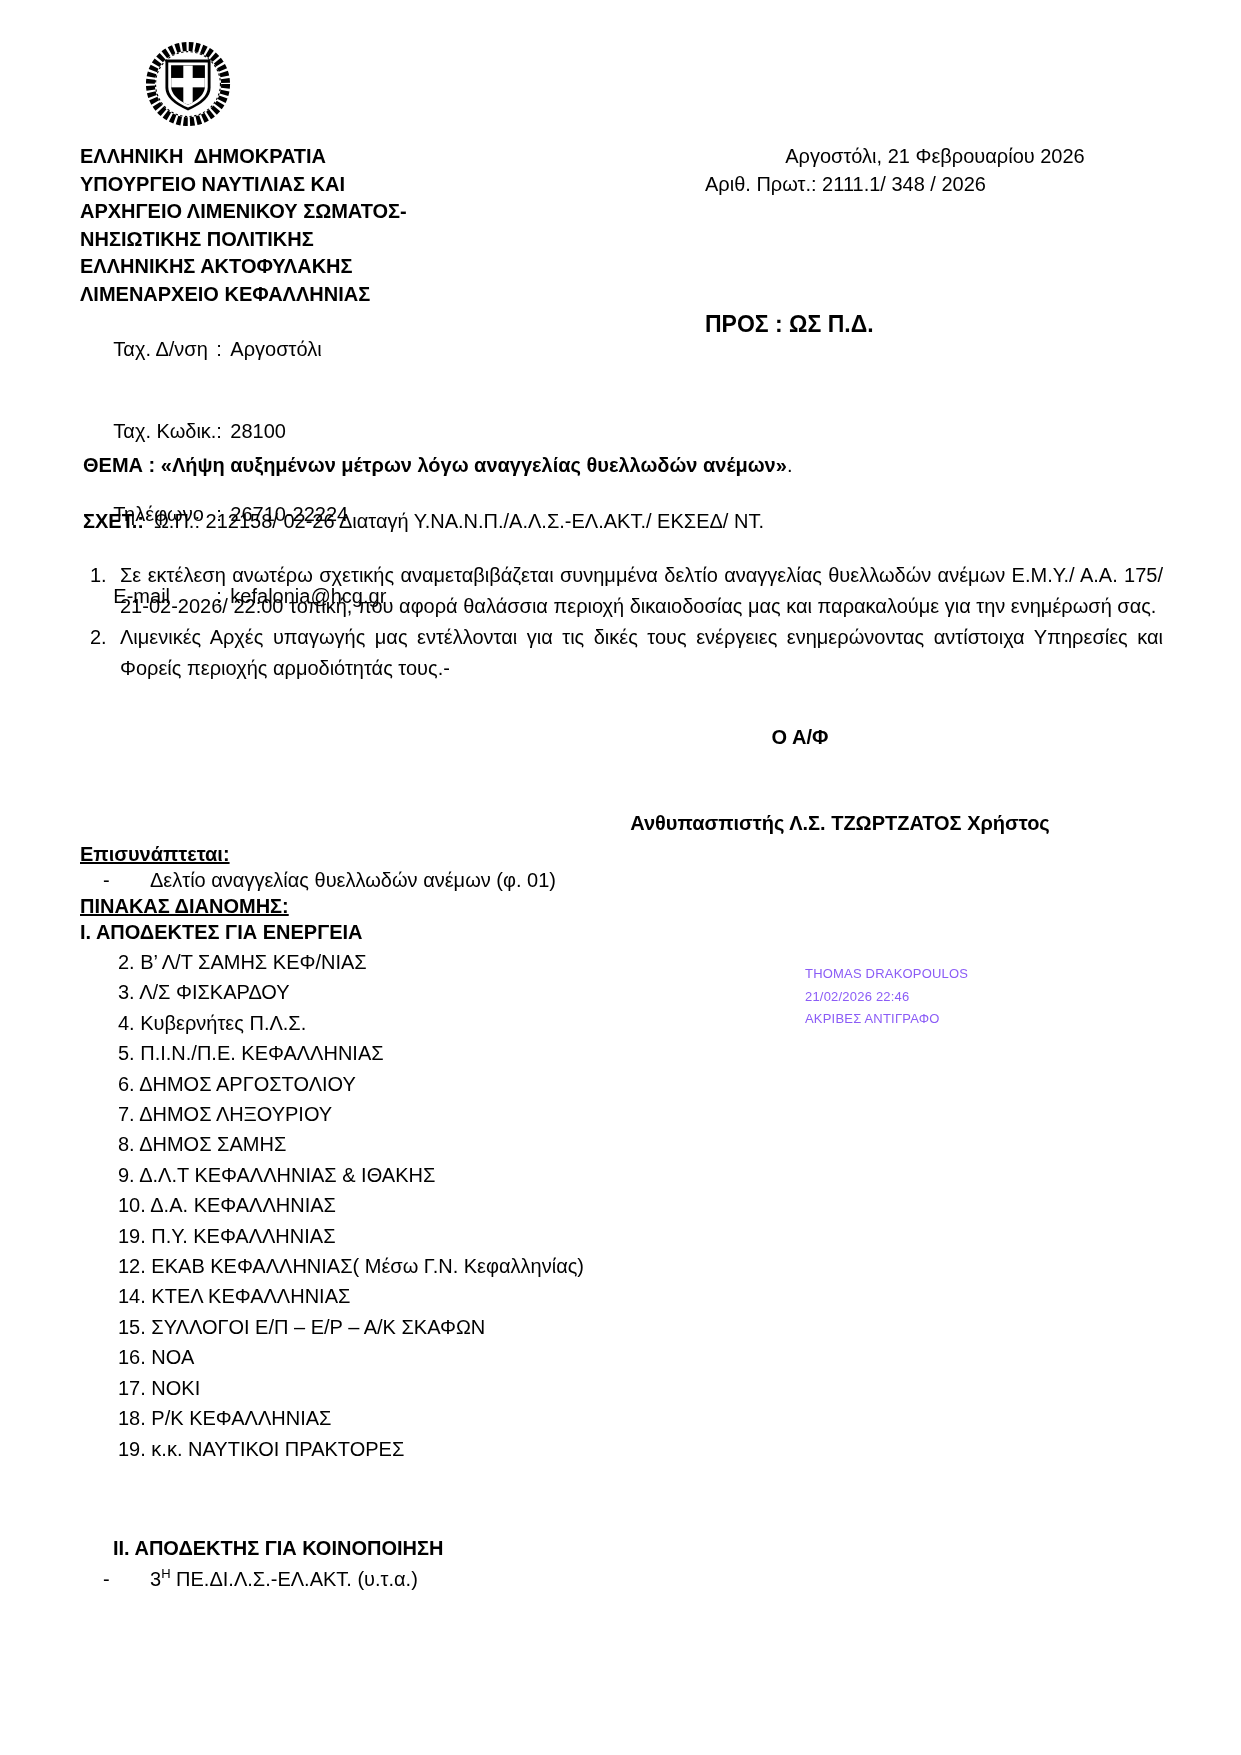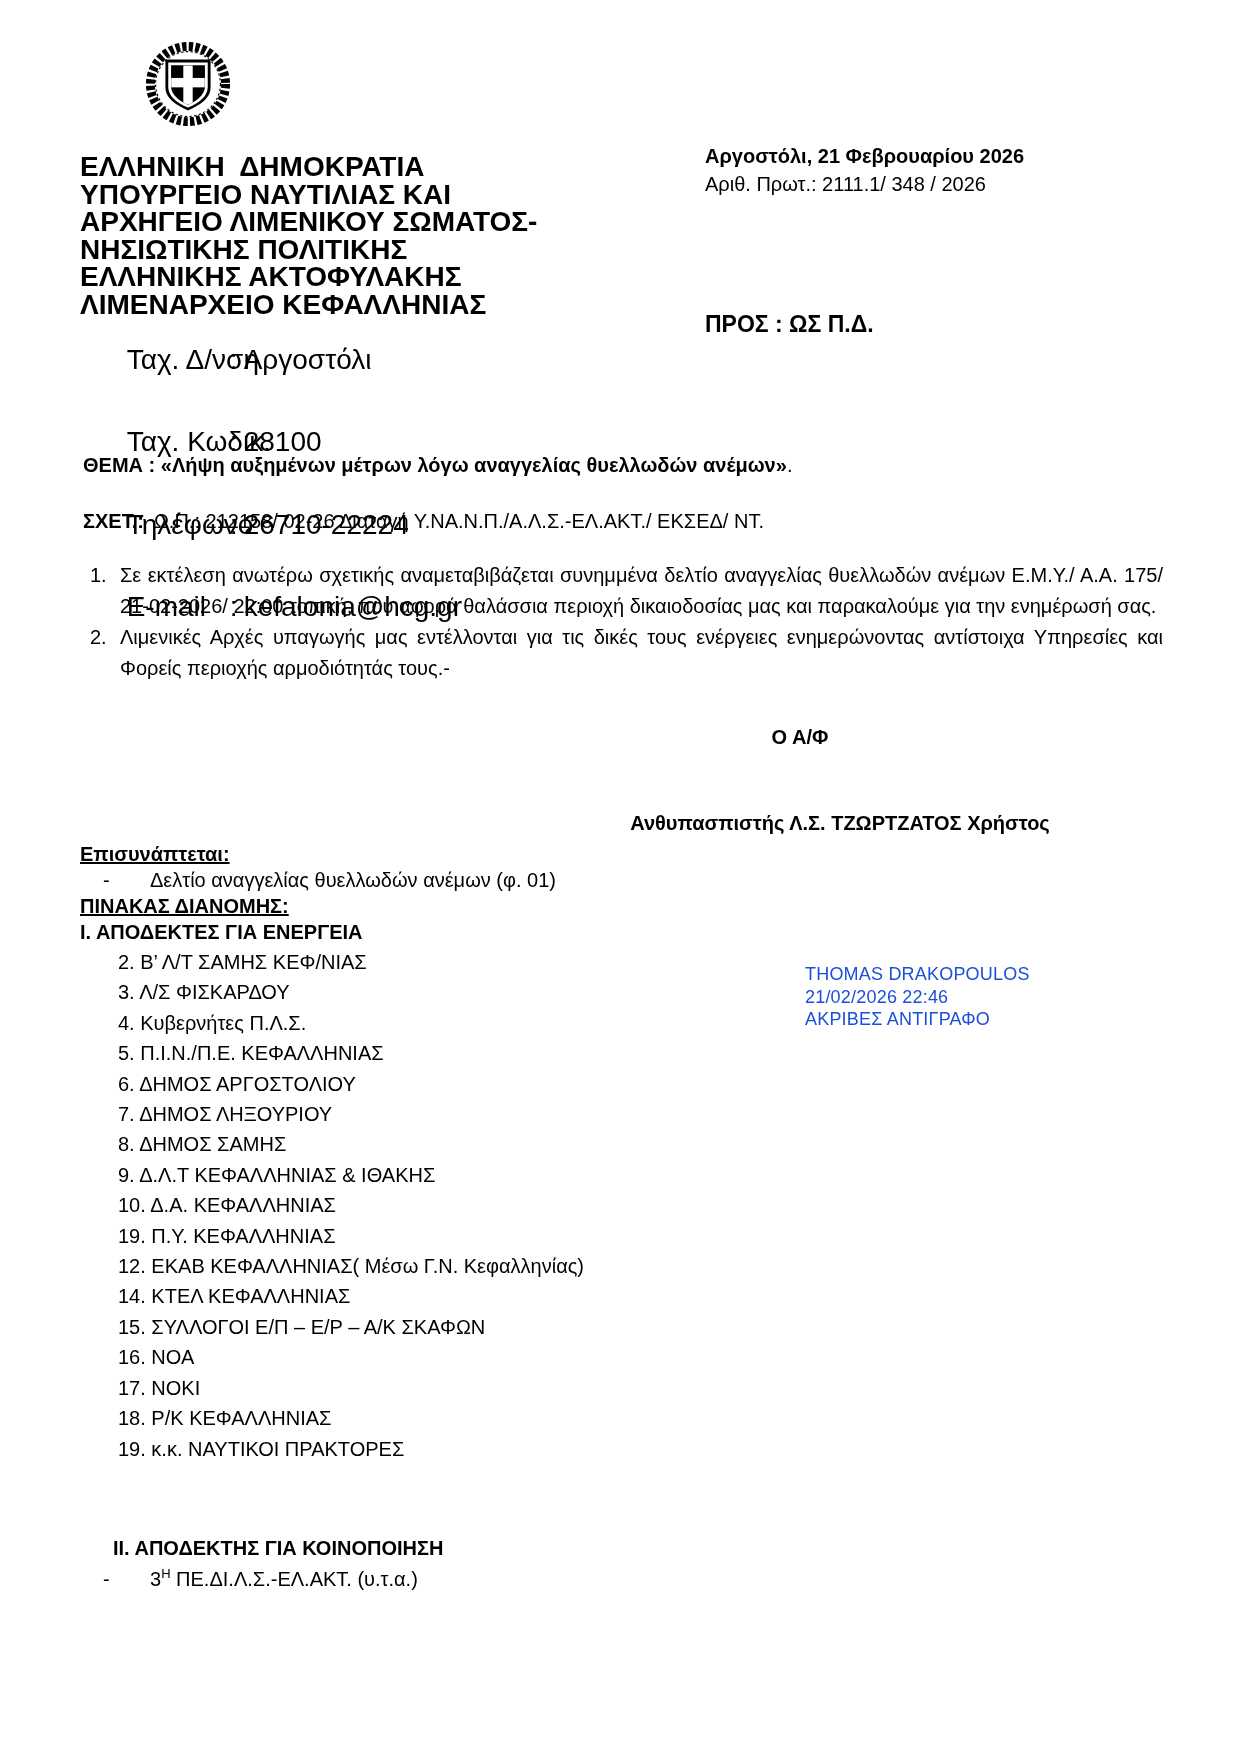--- a/index.html
+++ b/index.html
@@ -10,28 +10,28 @@
     background:#ffffff;
     font-family:"Liberation Sans", sans-serif;
     color:#000;
     overflow:hidden;
   }
   .abs { position:absolute; }
   .b { font-weight:bold; }
 
   .emblem { left:141px; top:38px; width:94px; height:94px; }
 
-  .hdr-left { left:80px; top:153px; width:480px; font-size:28px; line-height:27.5px; }
+  .hdr-left { left:80px; top:143px; width:480px; font-size:20px; line-height:27.5px; }
   .org-line { font-weight:bold; white-space:pre; }
   .contact-row { white-space:pre; }
   .contact-label { display:inline-block; width:103px; }
   .contact-sep { display:inline-block; width:14px; }
 
   .hdr-right { left:705px; top:143px; width:460px; font-size:20px; line-height:27.5px; }
-  .place-date { font-weight:bold; }
+  .place-date { font-weight:normal;text-align:center; }
   .pros { left:705px; top:311px; font-size:23px; font-weight:bold; }
 
   .subject { left:83px; top:451px; width:1080px; font-size:20px; line-height:28px; }
   .ref { left:83px; top:507px; width:1080px; font-size:20px; line-height:28px; }
   .ref-text { margin-left:10px; }
 
   .paras { left:90px; top:560px; width:1073px; font-size:20px; line-height:31px; }
   .num-para { position:relative; padding-left:30px; text-align:justify; }
   .num-para .pnum { position:absolute; left:0; top:0; }
 
@@ -43,21 +43,21 @@
   .dash-row .dash { display:inline-block; width:47px; padding-left:8px; }
   .attach-item { top:869px; }
 
   .dist-title { left:80px; top:895px; font-size:20px; font-weight:bold; text-decoration:underline; }
   .dist-sec1 { left:80px; top:921px; font-size:20px; font-weight:bold; }
   .dist-list { left:118px; top:947px; width:600px; font-size:20px; line-height:30.4px; }
   .dist-sec2 { left:113px; top:1537px; font-size:20px; font-weight:bold; }
   .notify-item { top:1568px; }
   .notify-item sup { font-size:13px; vertical-align:super; line-height:0; }
 
-  .stamp { left:805px; top:963px; font-size:18px; line-height:22.5px; color:#1d4ed8; letter-spacing:0.2px; }
+  .stamp { left:805px; top:963px; font-size:13px; line-height:22.5px; color:#8b5cf6; letter-spacing:0.2px; }
 </style>
 </head>
 <body>
 
 <div class="page">
 
   <div class="abs emblem">
     <svg viewBox="0 0 100 100" width="94" height="94" aria-hidden="true">
       <g transform="translate(50,49)">
         <circle r="40" fill="none" stroke="#000" stroke-width="9.5" stroke-dasharray="4.6 2.4"></circle>

